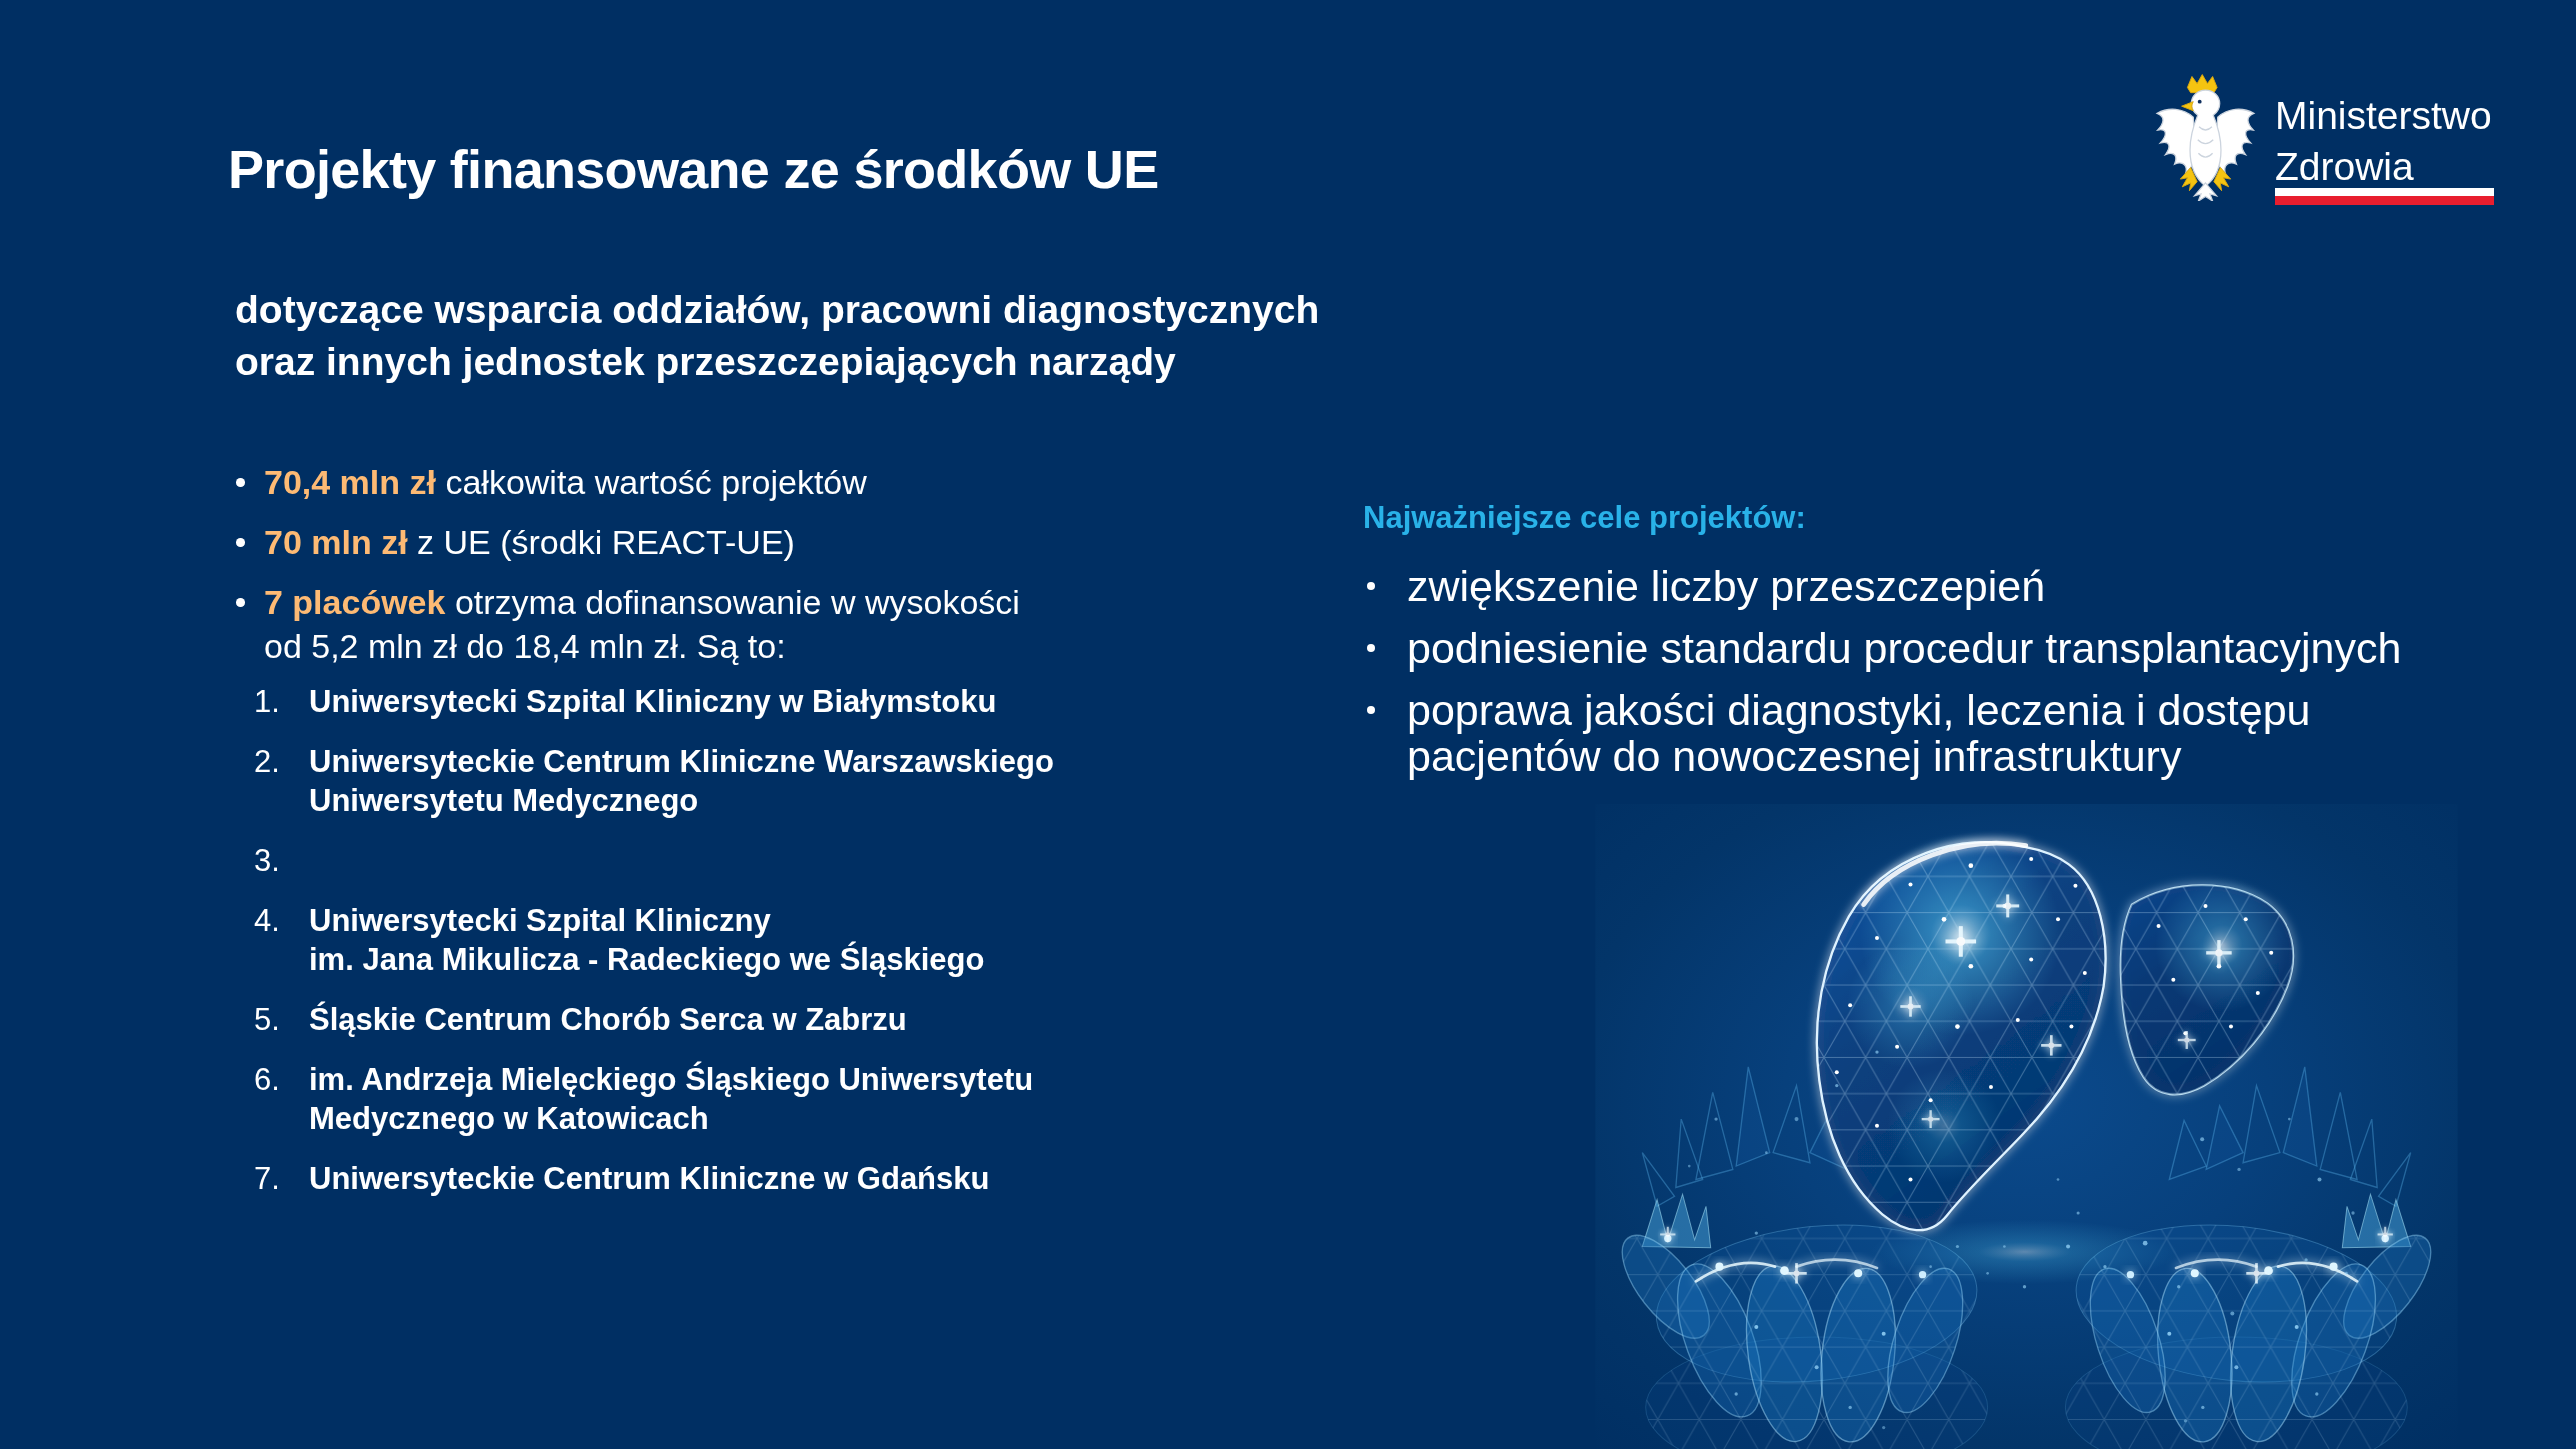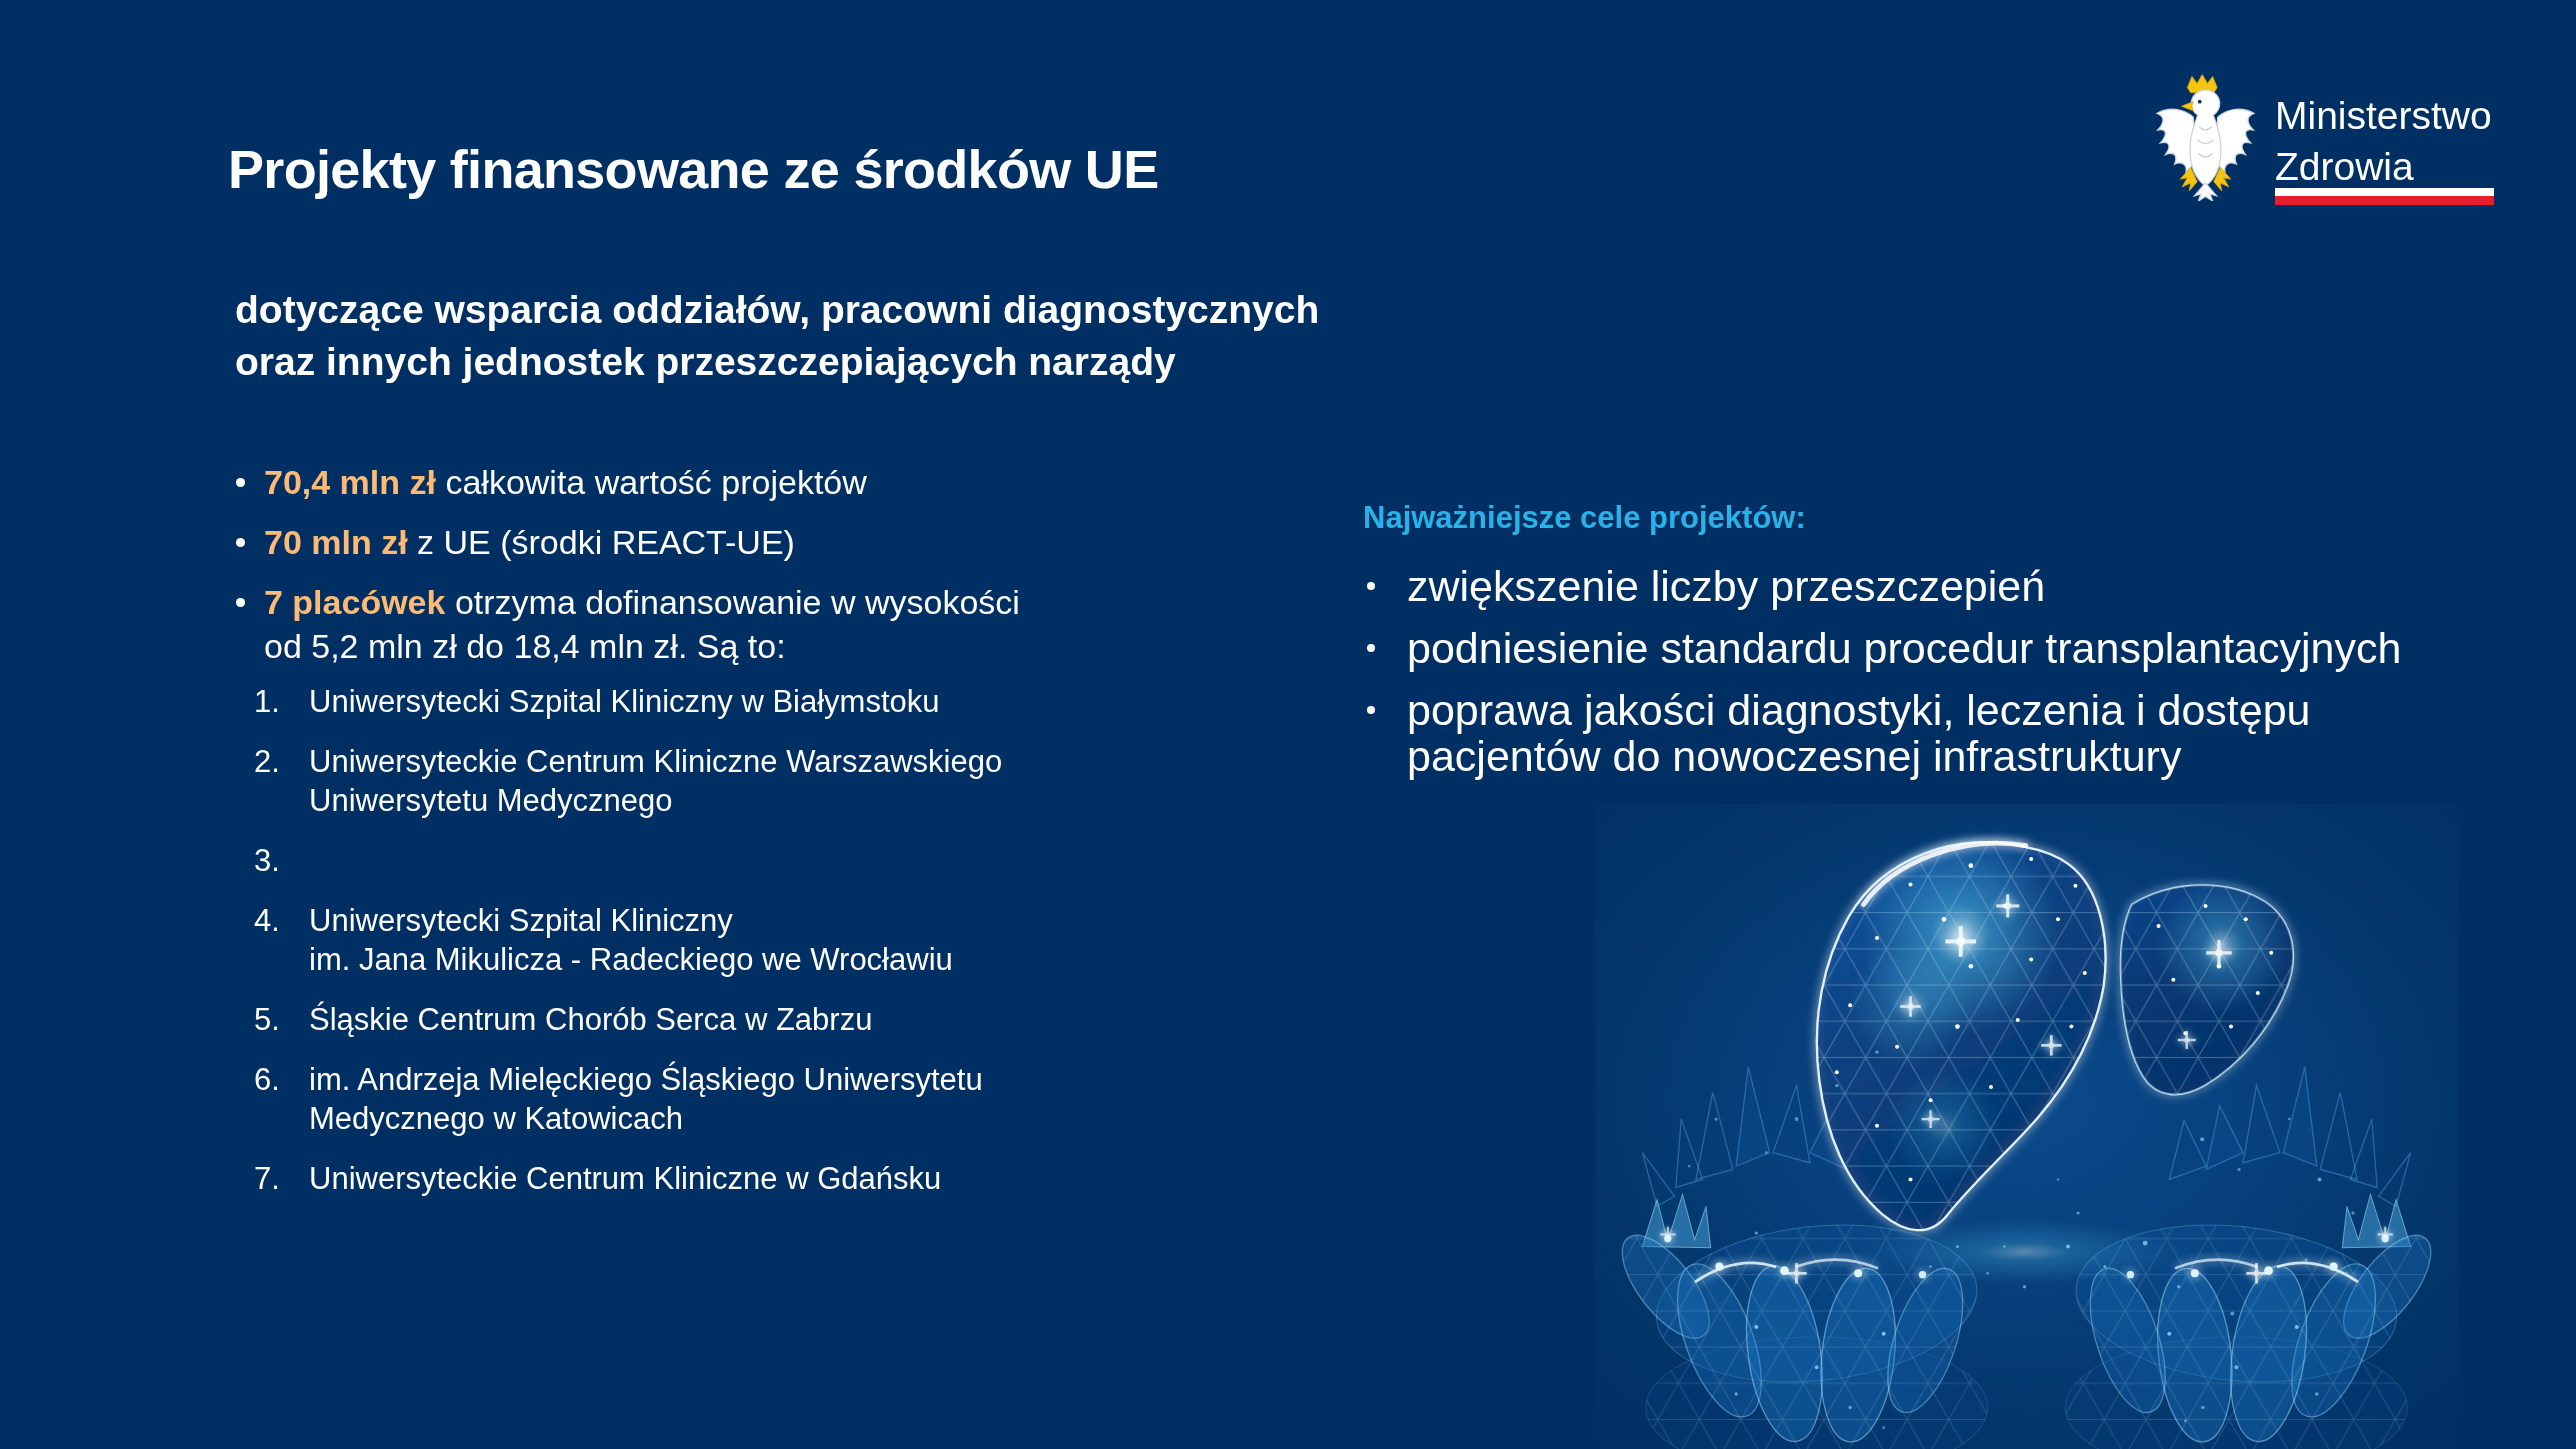--- a/index.html
+++ b/index.html
@@ -34,21 +34,21 @@
   .fact::before{
     content:"";position:absolute;left:0;top:18px;width:8.7px;height:8.7px;
     border-radius:50%;background:#ffffff;
   }
   .fact .hl{color:#fdba74;font-weight:700;}
   .fact .ln2{display:block;}
   
   .facilities{position:absolute;left:254px;top:682px;font-size:31px;line-height:39px;}
   .fac{display:flex;margin-bottom:21px;white-space:nowrap;}
   .fac .num{width:55px;flex:none;}
-  .fac .ln{display:block;}
+  .fac .ln{display:block;font-weight:bold;}
   
   .goals{position:absolute;left:1363px;top:496px;}
   .goals-heading{
     font-size:31px;font-weight:700;color:#29b2e8;line-height:44px;
     margin:0 0 23px 0;white-space:nowrap;
   }
   .goal{
     position:relative;padding-left:44px;font-size:43px;line-height:46px;
     margin-bottom:16px;white-space:nowrap;
   }
@@ -131,21 +131,21 @@
         <span class="ln">Uniwersytetu Medycznego</span>
       </span>
     </div>
     <div class="fac">
       <span class="num">3.</span>
     </div>
     <div class="fac">
       <span class="num">4.</span>
       <span>
         <span class="ln">Uniwersytecki Szpital Kliniczny</span>
-        <span class="ln">im. Jana Mikulicza - Radeckiego we Wrocławiu</span>
+        <span class="ln">im. Jana Mikulicza - Radeckiego we Śląskiego</span>
       </span>
     </div>
     <div class="fac">
       <span class="num">5.</span>
       <span>
           <span class="ln">Śląskie Centrum Chorób Serca w Zabrzu</span>
         </span>
     </div>
     <div class="fac">
       <span class="num">6.</span>

